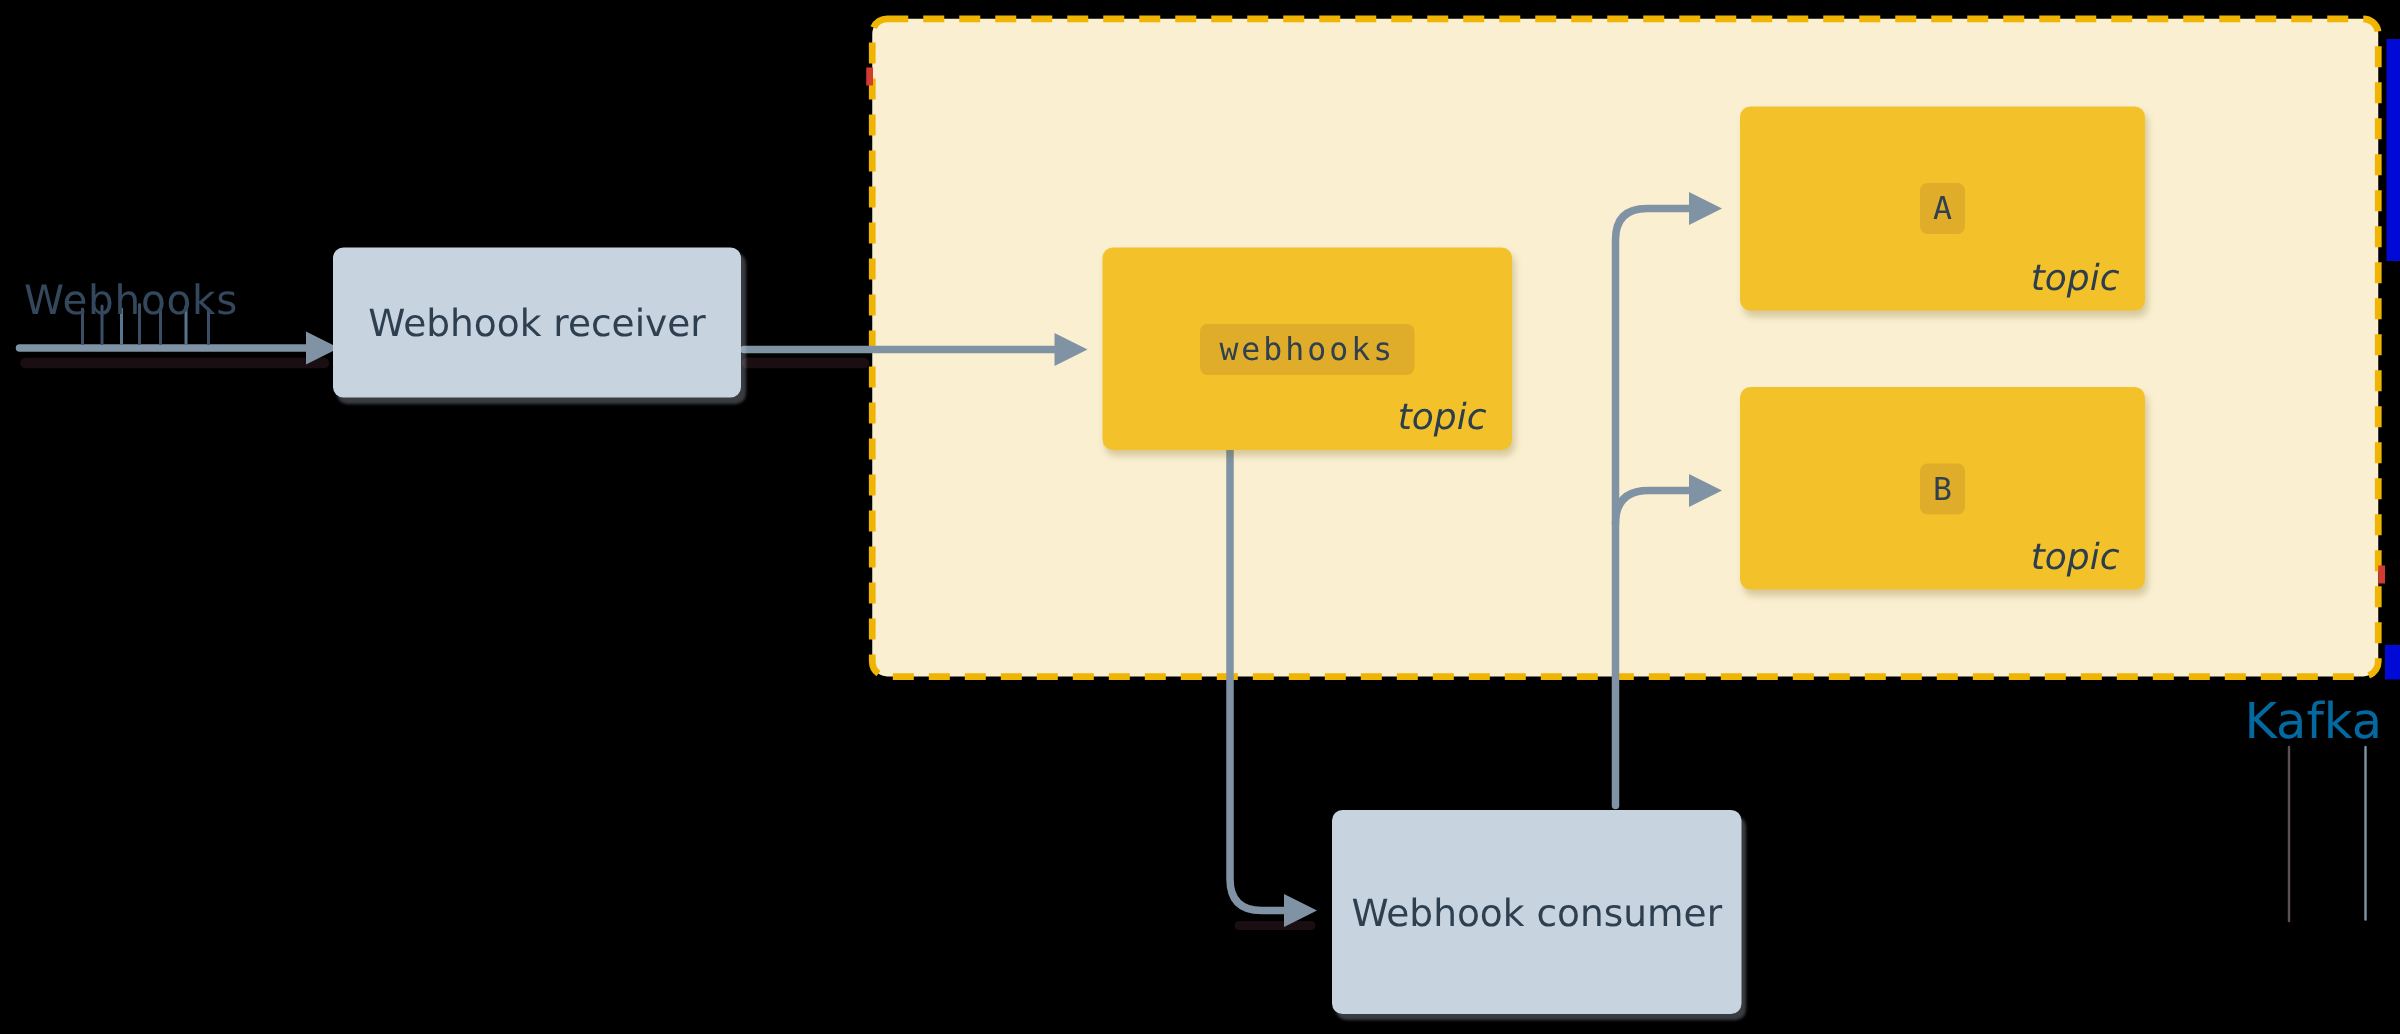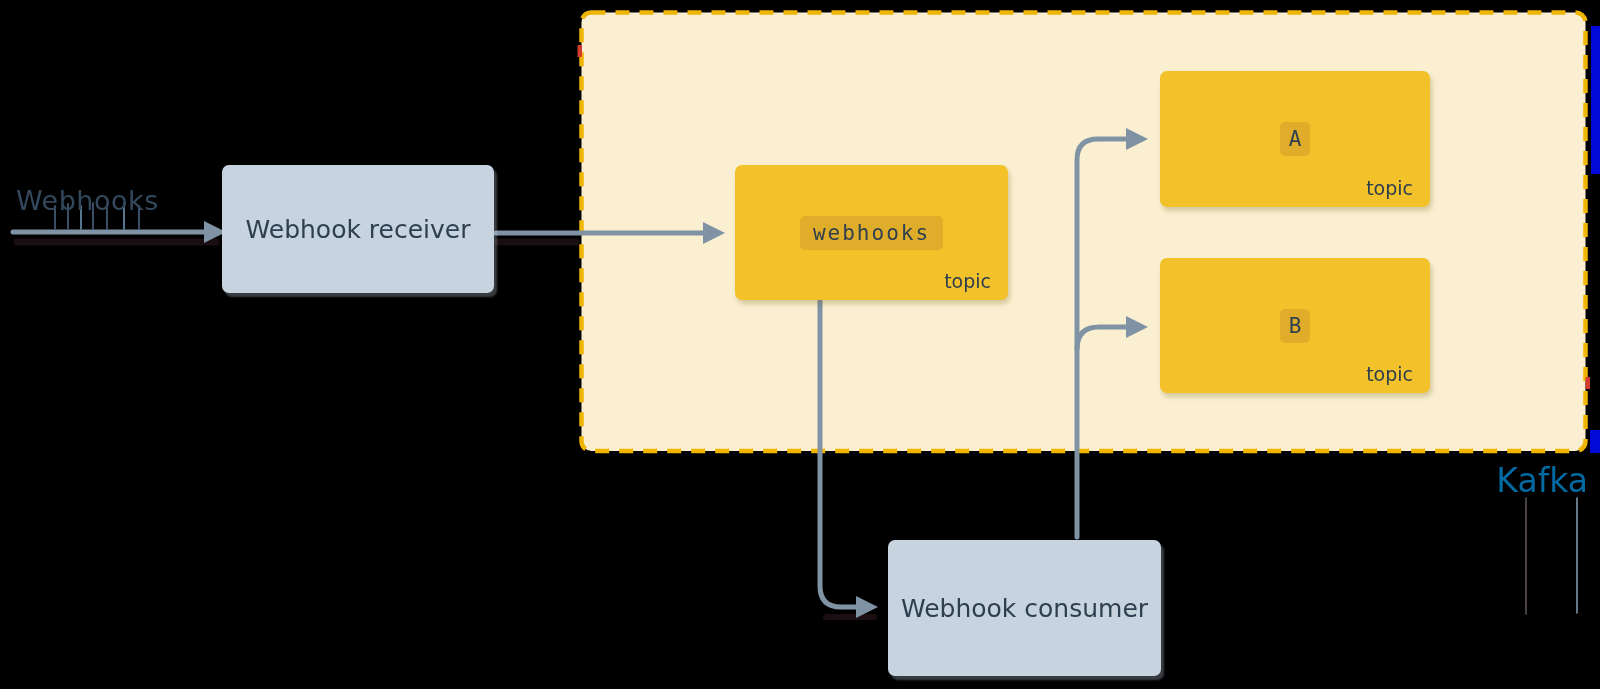--- a/index.html
+++ b/index.html
@@ -50,21 +50,22 @@
     letter-spacing: 2px;
   }
   .topic-badge.single {
     padding: 5px 9px;
     letter-spacing: 0;
   }
   .topic-type {
     position: absolute;
     right: 17px;
     bottom: 8px;
-    font-size: 19px;
+    font-style: italic;
+    font-size: 24px;
     color: #2C3D4E;
   }
   .float-label {
     position: absolute;
     z-index: 2;
     color: #33485C;
   }
   #label-webhooks {
     left: 16px;
     top: 185px;
@@ -134,21 +135,21 @@
     <g stroke-width="1.6" stroke-linecap="round" fill="none">
       <line x1="1526" y1="498" x2="1526" y2="614" stroke="#5C5058"></line>
       <line x1="1577" y1="498" x2="1577" y2="613" stroke="#7C96A8"></line>
     </g>
   </svg>
 
   <div class="float-label" id="label-webhooks">Webhooks</div>
 
   <div class="float-label" id="label-kafka">Kafka</div>
 
-  <div class="node node-blue" style="left:222px; top:165px; width:272px; height:128px;">
+  <div class="node node-blue" style="left:222px; top:165px; width:272px; height:100px;">
     <span>Webhook receiver</span>
   </div>
 
   <div class="node node-yellow" style="left:735px; top:165px; width:273px; height:135px;">
     <span class="topic-badge">webhooks</span>
     <span class="topic-type">topic</span>
   </div>
 
   <div class="node node-yellow" style="left:1160px; top:71px; width:270px; height:136px;">
     <span class="topic-badge single">A</span>

